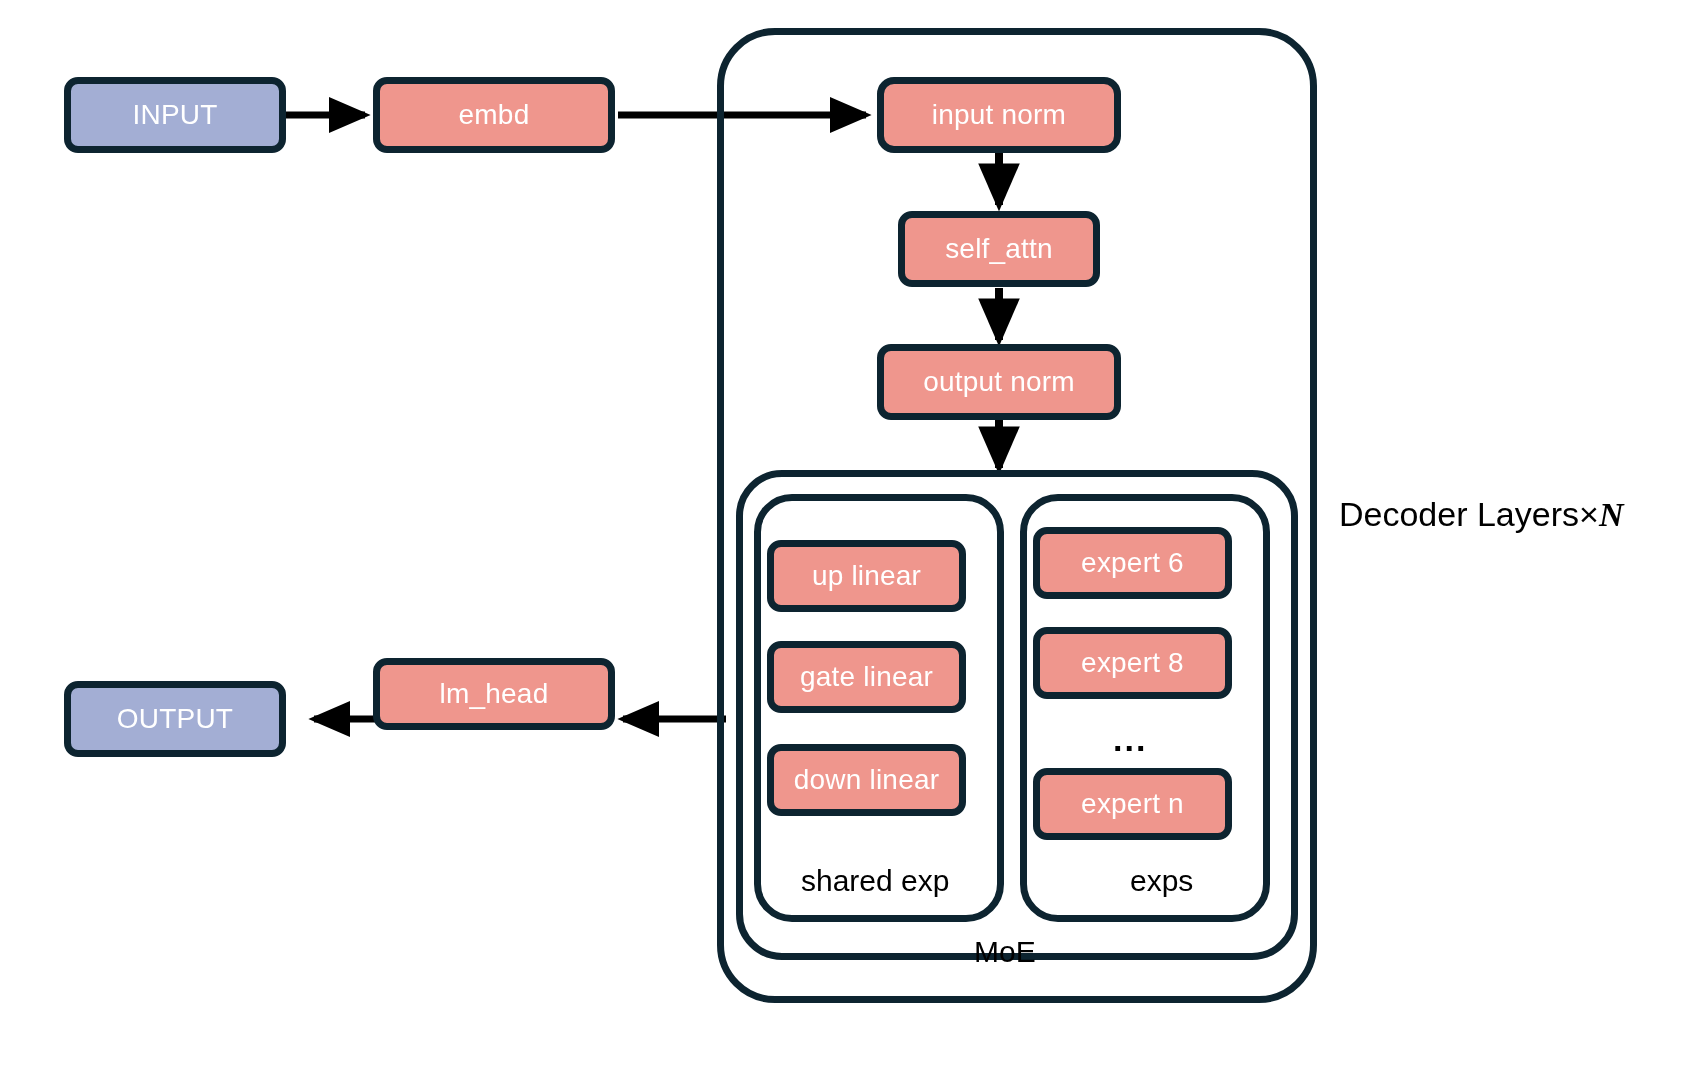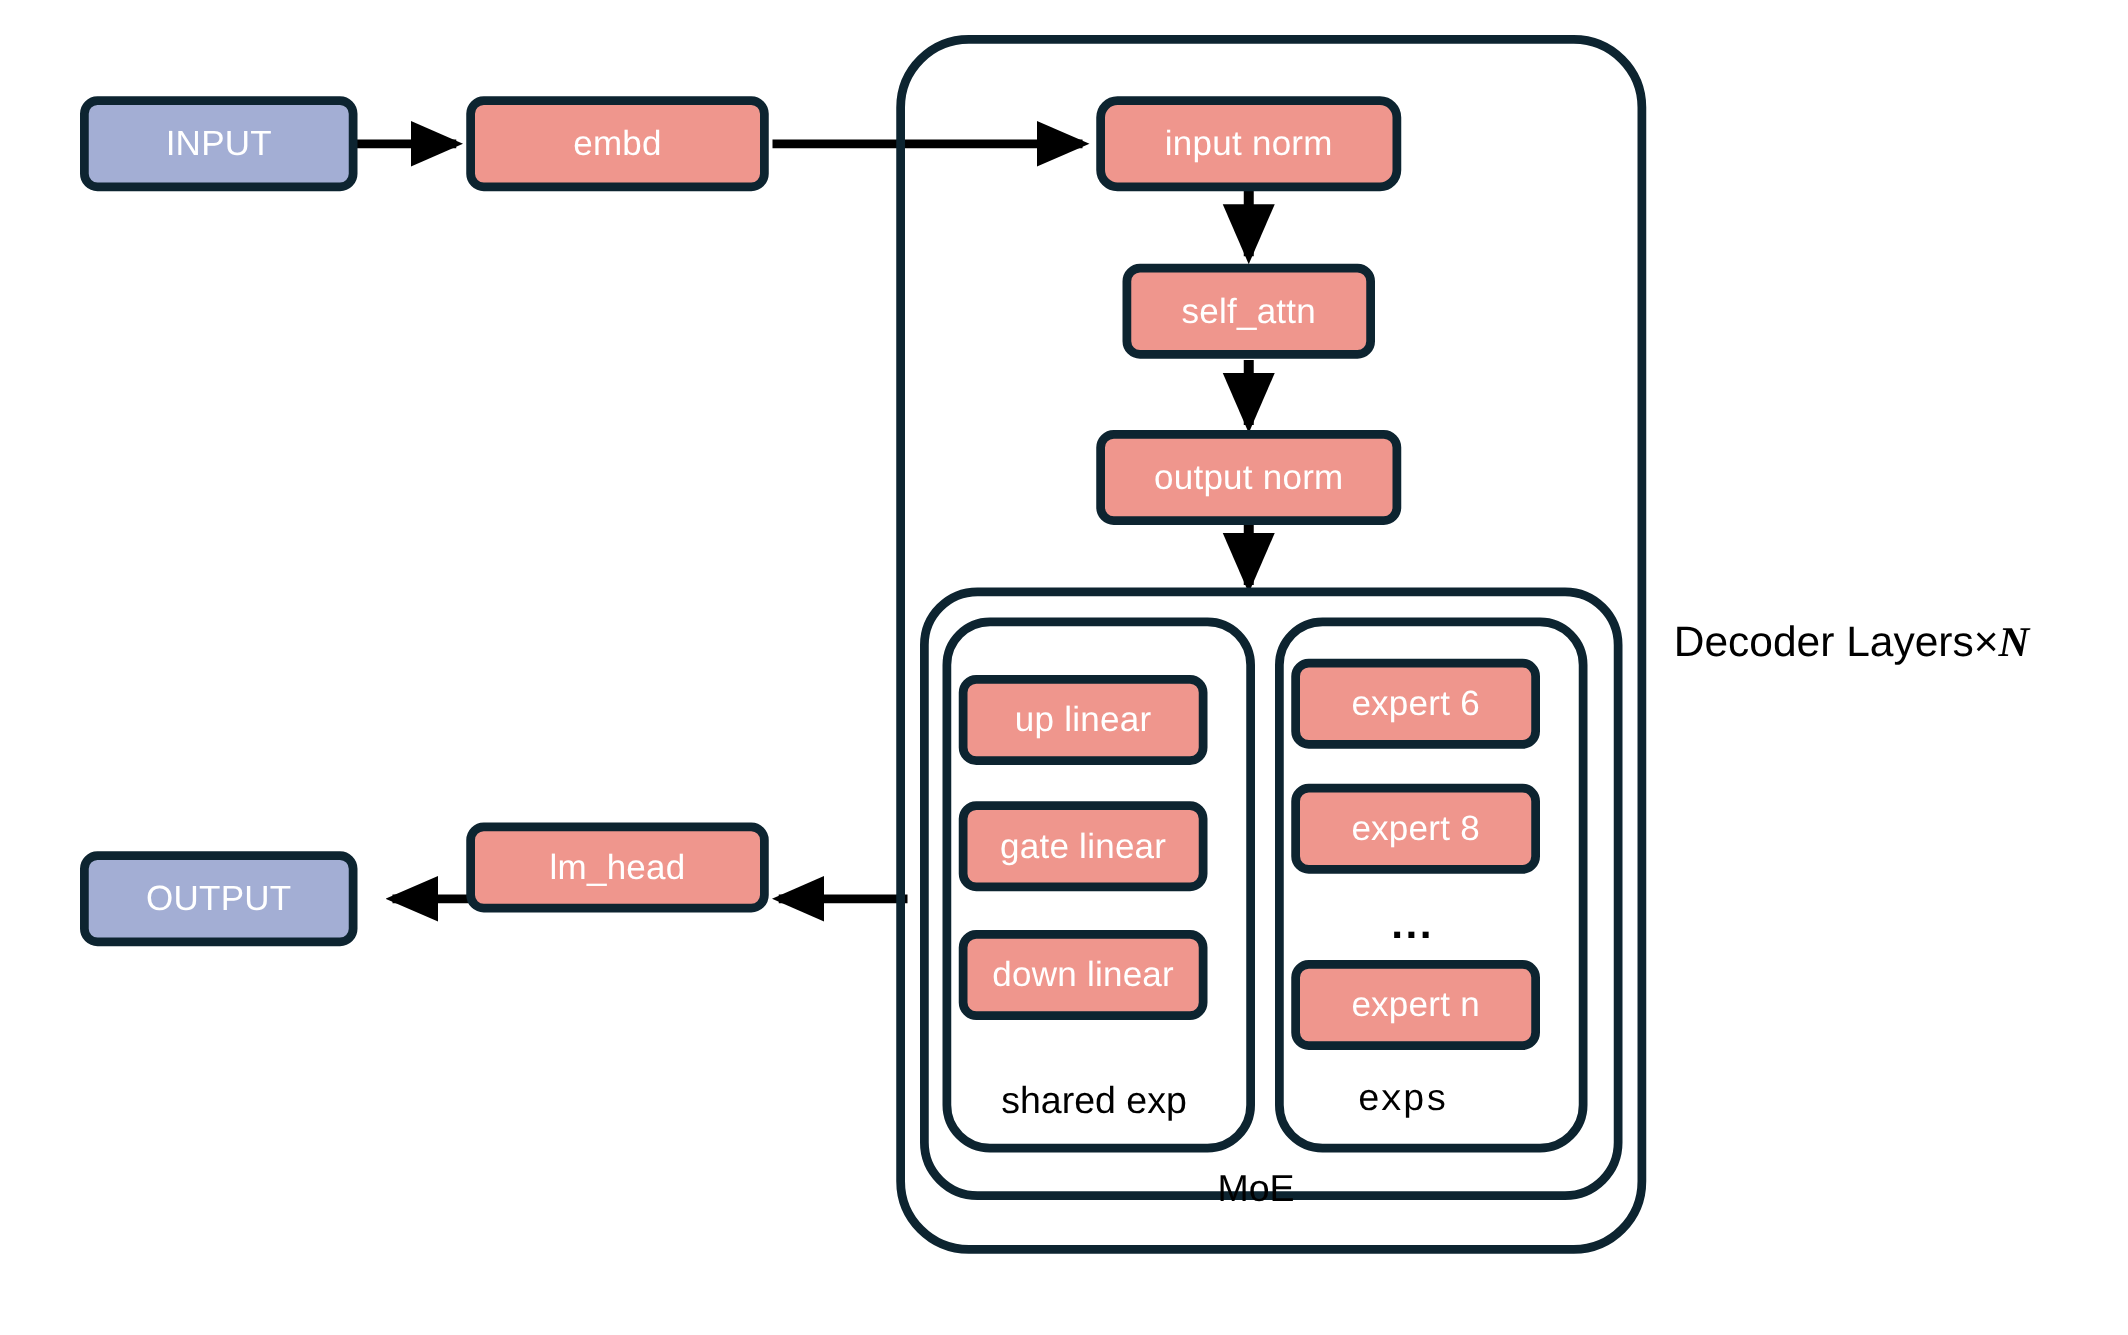--- a/index.html
+++ b/index.html
@@ -137,21 +137,21 @@
   <div class="ellipsis" style="left:1077px; top:722px;">...</div>
 
   <div class="node salmon" style="left:997px; top:768px; width:199px; height:72px;">expert n</div>
 
   <div class="node salmon" style="left:337px; top:658px; width:242px; height:72px;">lm_head</div>
 
   <div class="node lilac" style="left:28px; top:681px; width:222px; height:76px;">OUTPUT</div>
 
   <div class="group-label" style="left:765px; top:866px;">shared exp</div>
 
-  <div class="group-label" style="left:1050px; top:866px;font-family:Liberation Mono, monospace;">exps</div>
+  <div class="group-label" style="left:1094px; top:866px;">exps</div>
 
   <div class="group-label" style="left:938px; top:937px;">MoE</div>
 
   <div id="decoder-caption" style="left:1303px; top:497px;">
     <span>Decoder Layers×</span><span class="nvar">N</span>
   </div>
 
 </div>
 
 </body></html>

